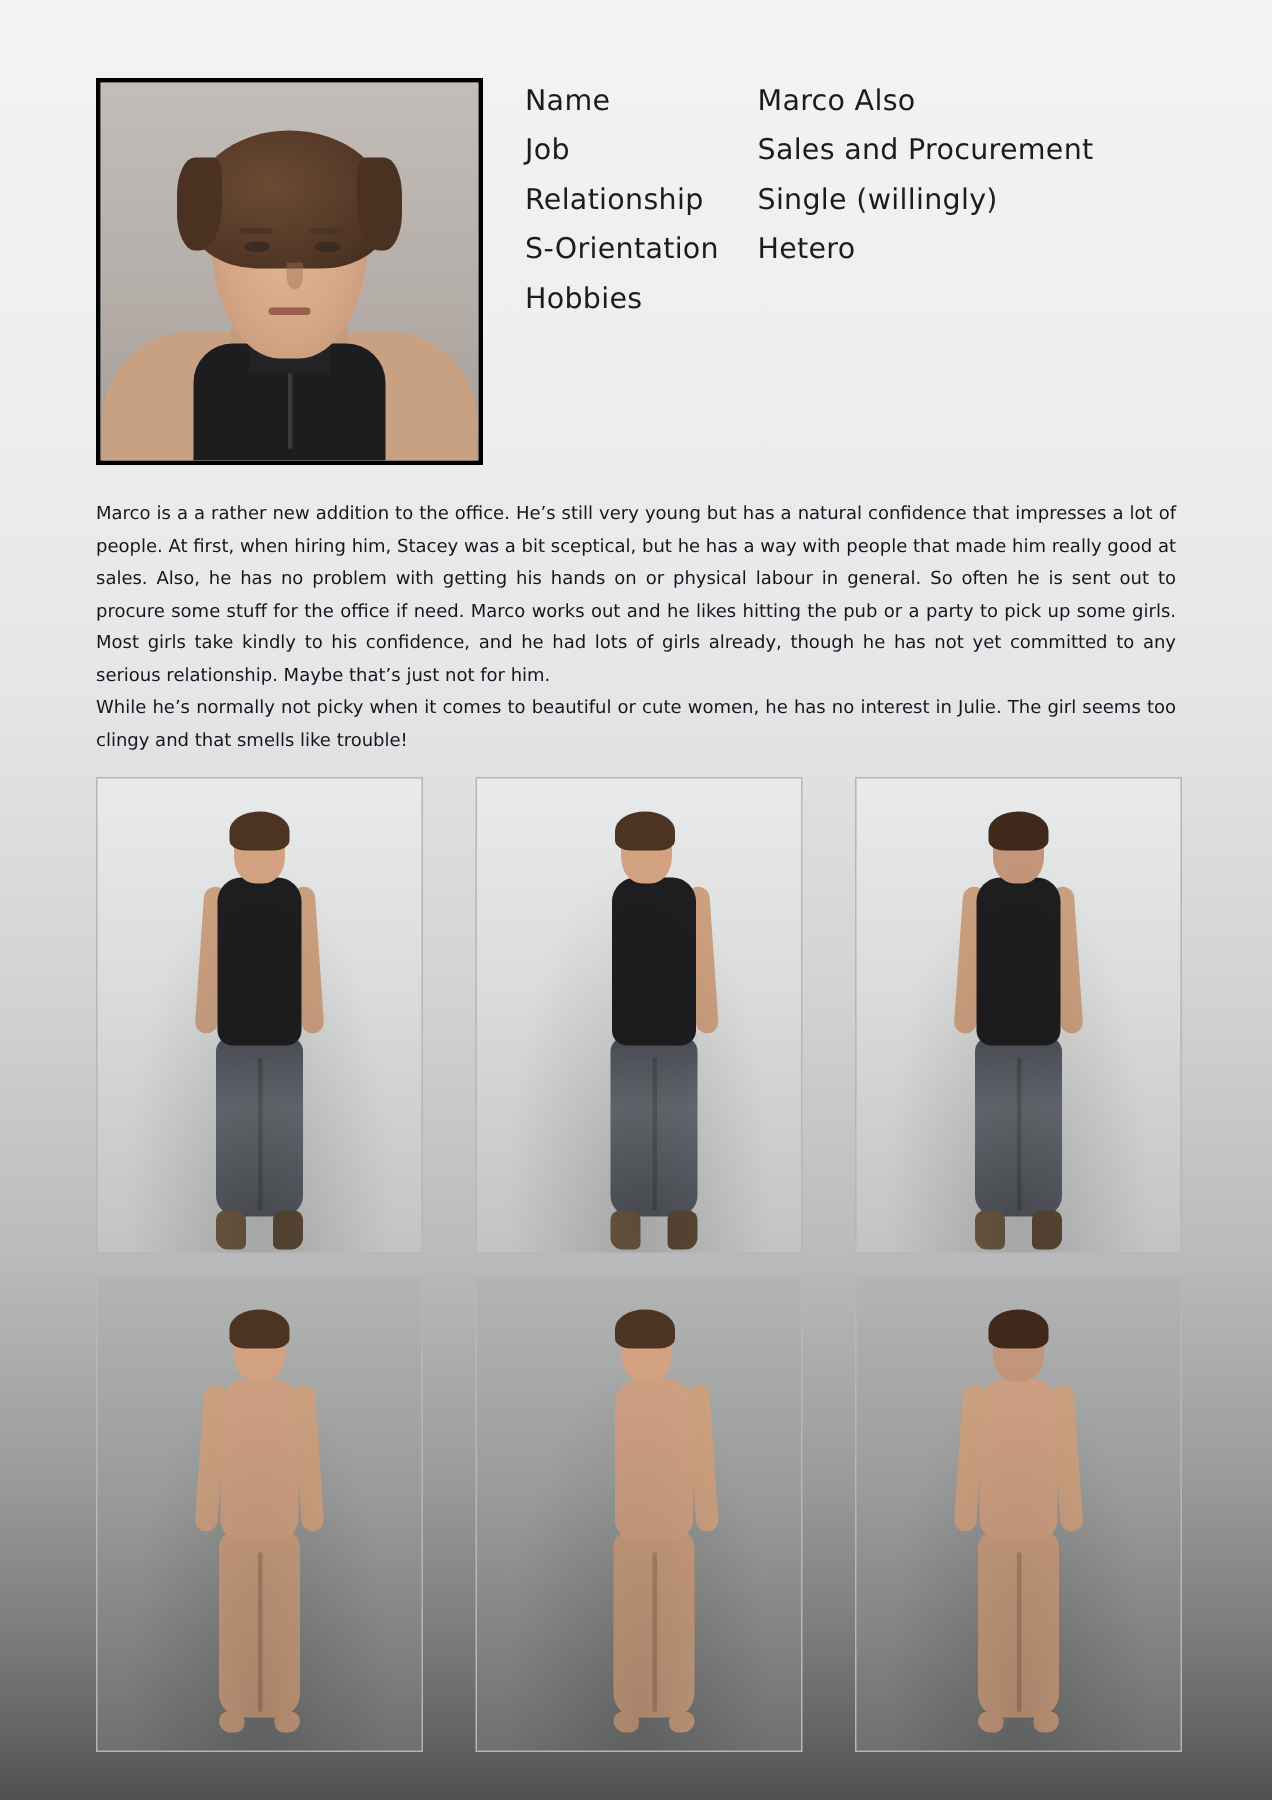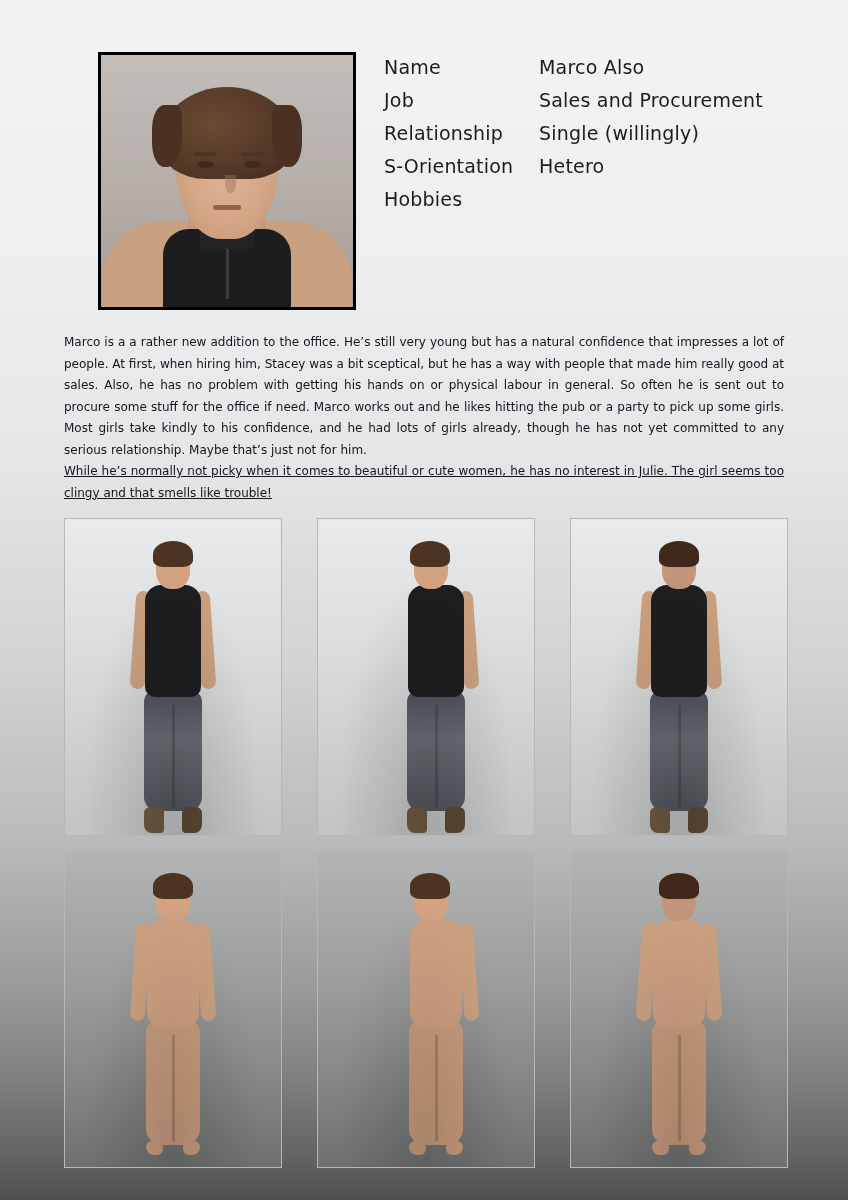--- a/index.html
+++ b/index.html
@@ -28,21 +28,20 @@
   .page {
     position: relative;
     width: 848px;
     height: 1200px;
   }
 
   
   .header {
     display: flex;
     padding: 52px 0 0 64px;
-    margin-left: 34px;
   }
 
   .portrait-frame {
     width: 258px;
     height: 258px;
     border: 3px solid #000;
     background: #b9b2ad;
     overflow: hidden;
     position: relative;
     flex: 0 0 auto;
@@ -204,21 +203,21 @@
   .bio {
     margin: 22px 64px 0 64px;
     width: 720px;
     font-family: "DejaVu Sans", sans-serif;
     font-size: 12px;
     line-height: 21.5px;
     color: #15161a;
     text-align: justify;
   }
   .bio p { margin: 0; }
-  .bio p + p { margin-top: 0px; text-decoration: underline; }
+  .bio p + p { margin-top: 0px; }
 
   
   .grid {
     margin: 14px 0 0 0;
     padding: 0 64px;
     display: grid;
     grid-template-columns: repeat(3, 218px);
     grid-template-rows: 318px 318px;
     gap: 14px 35px;
   }

